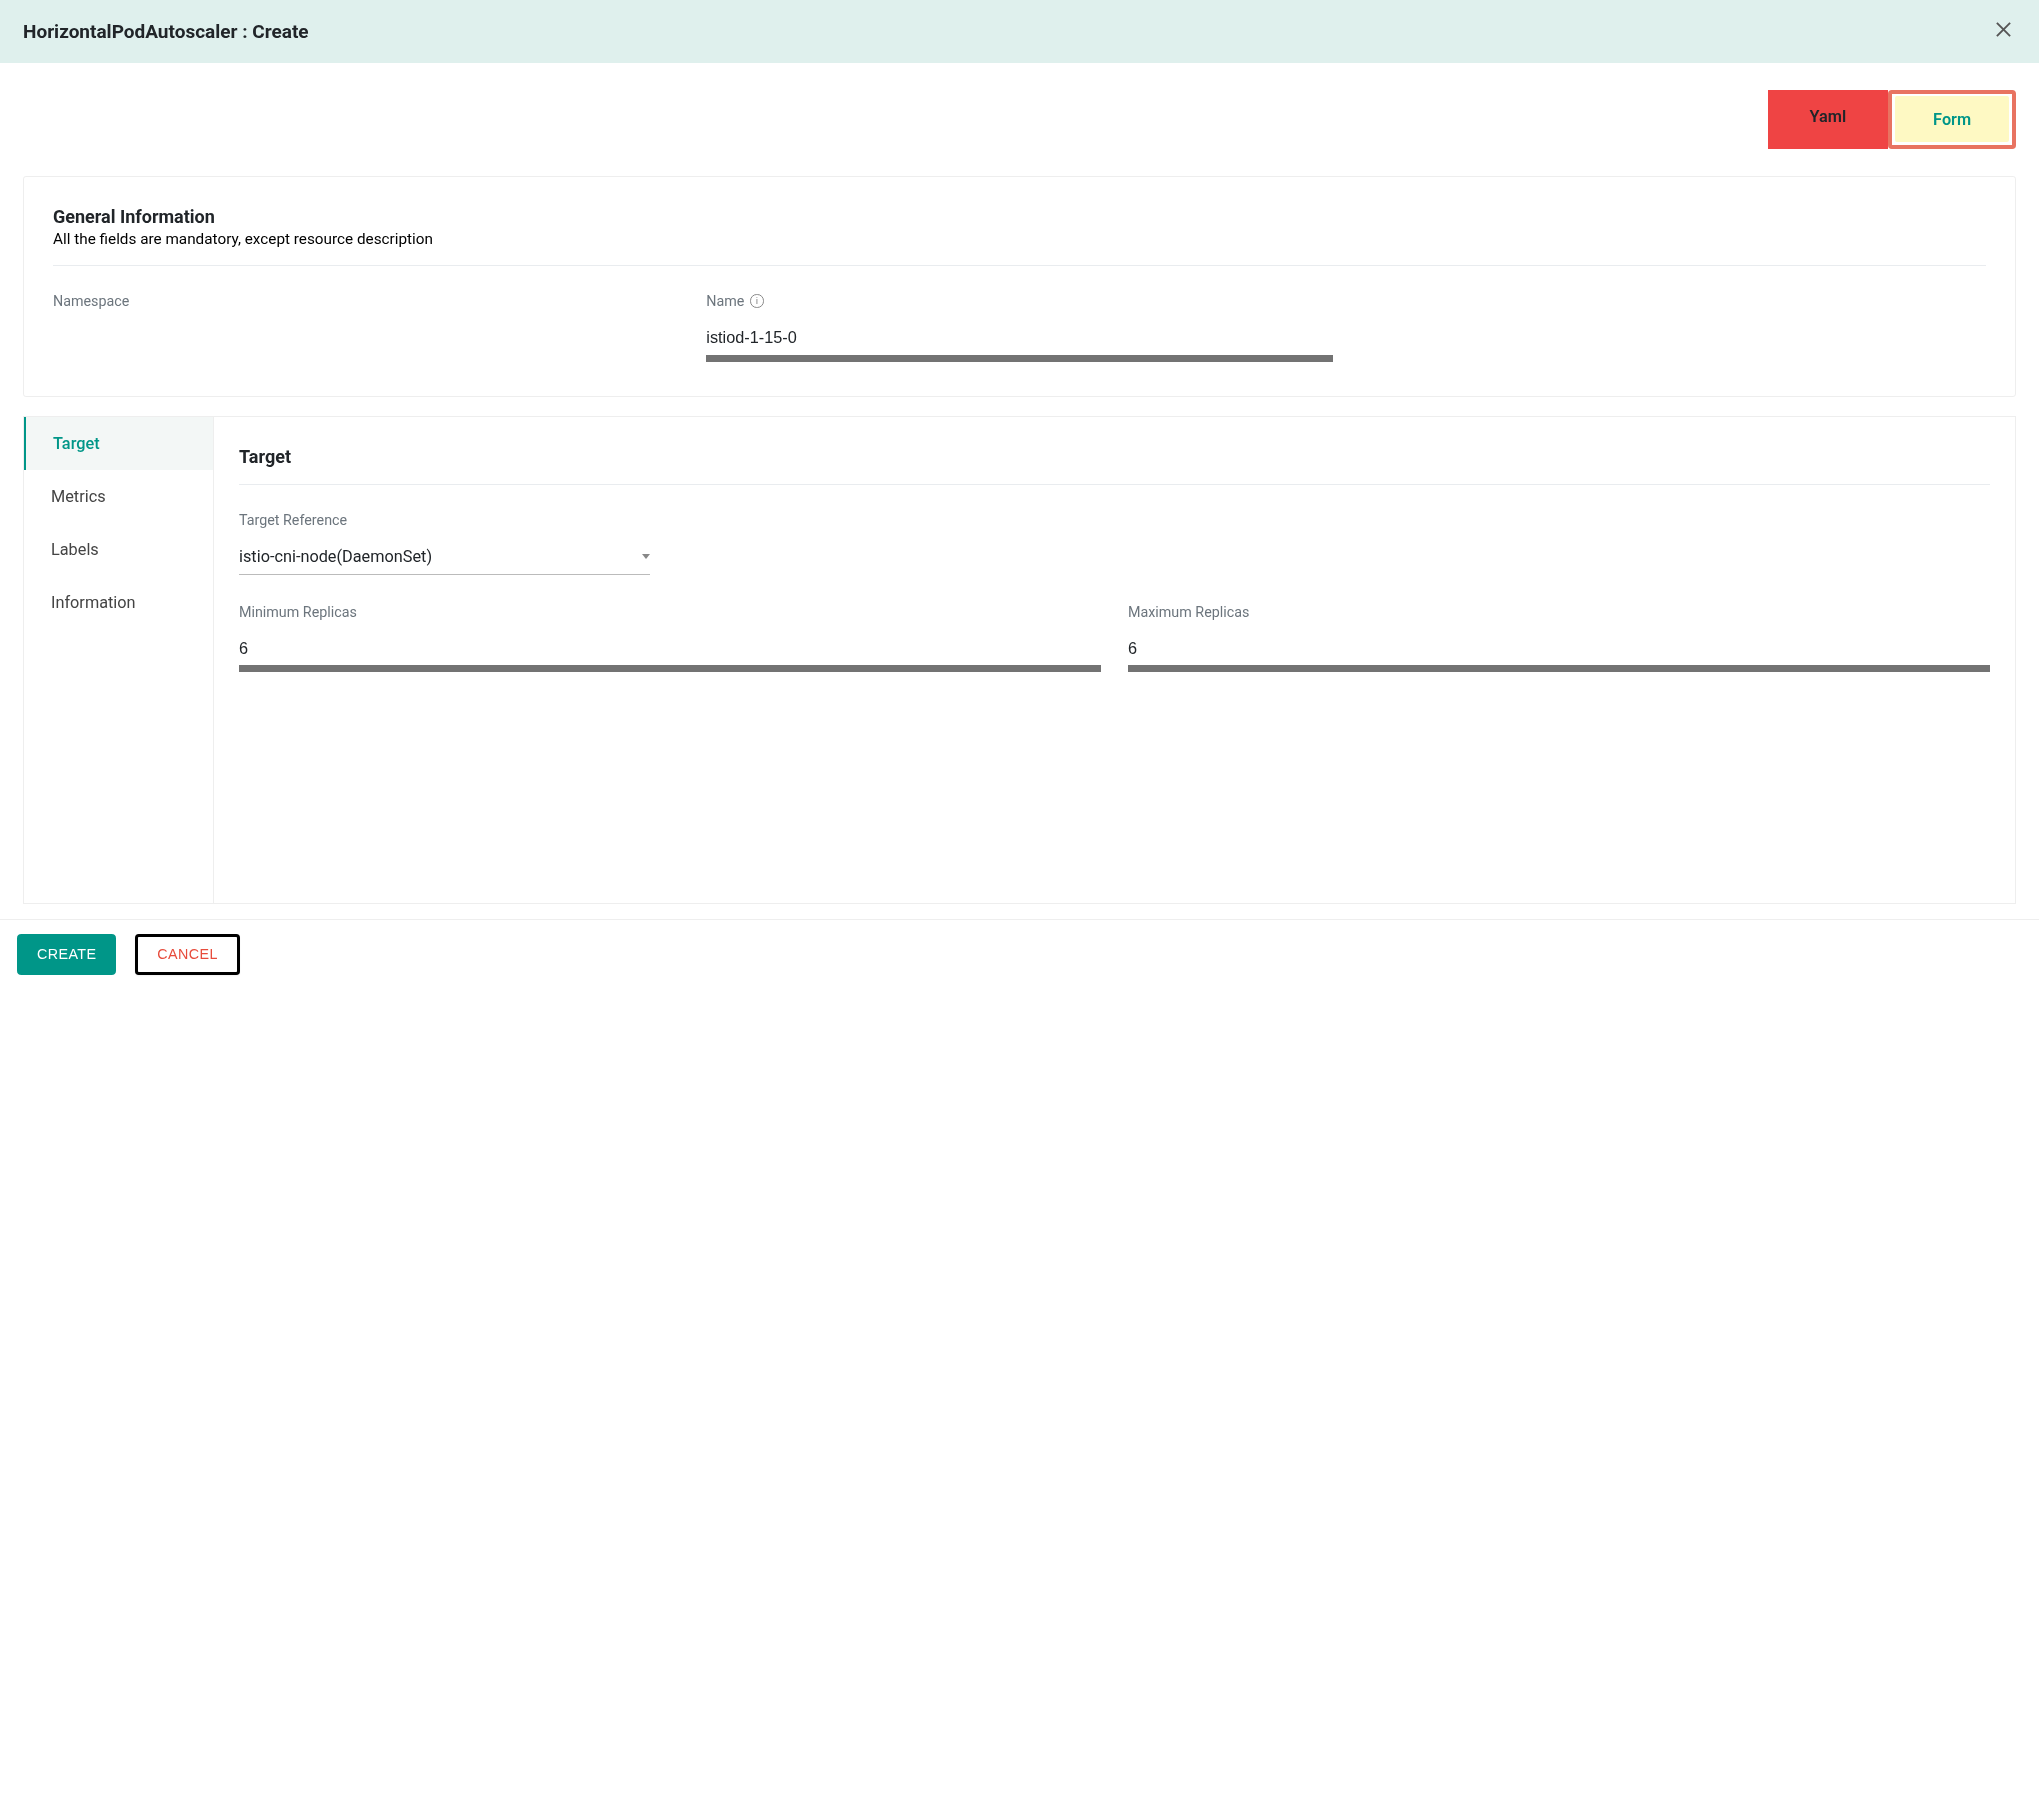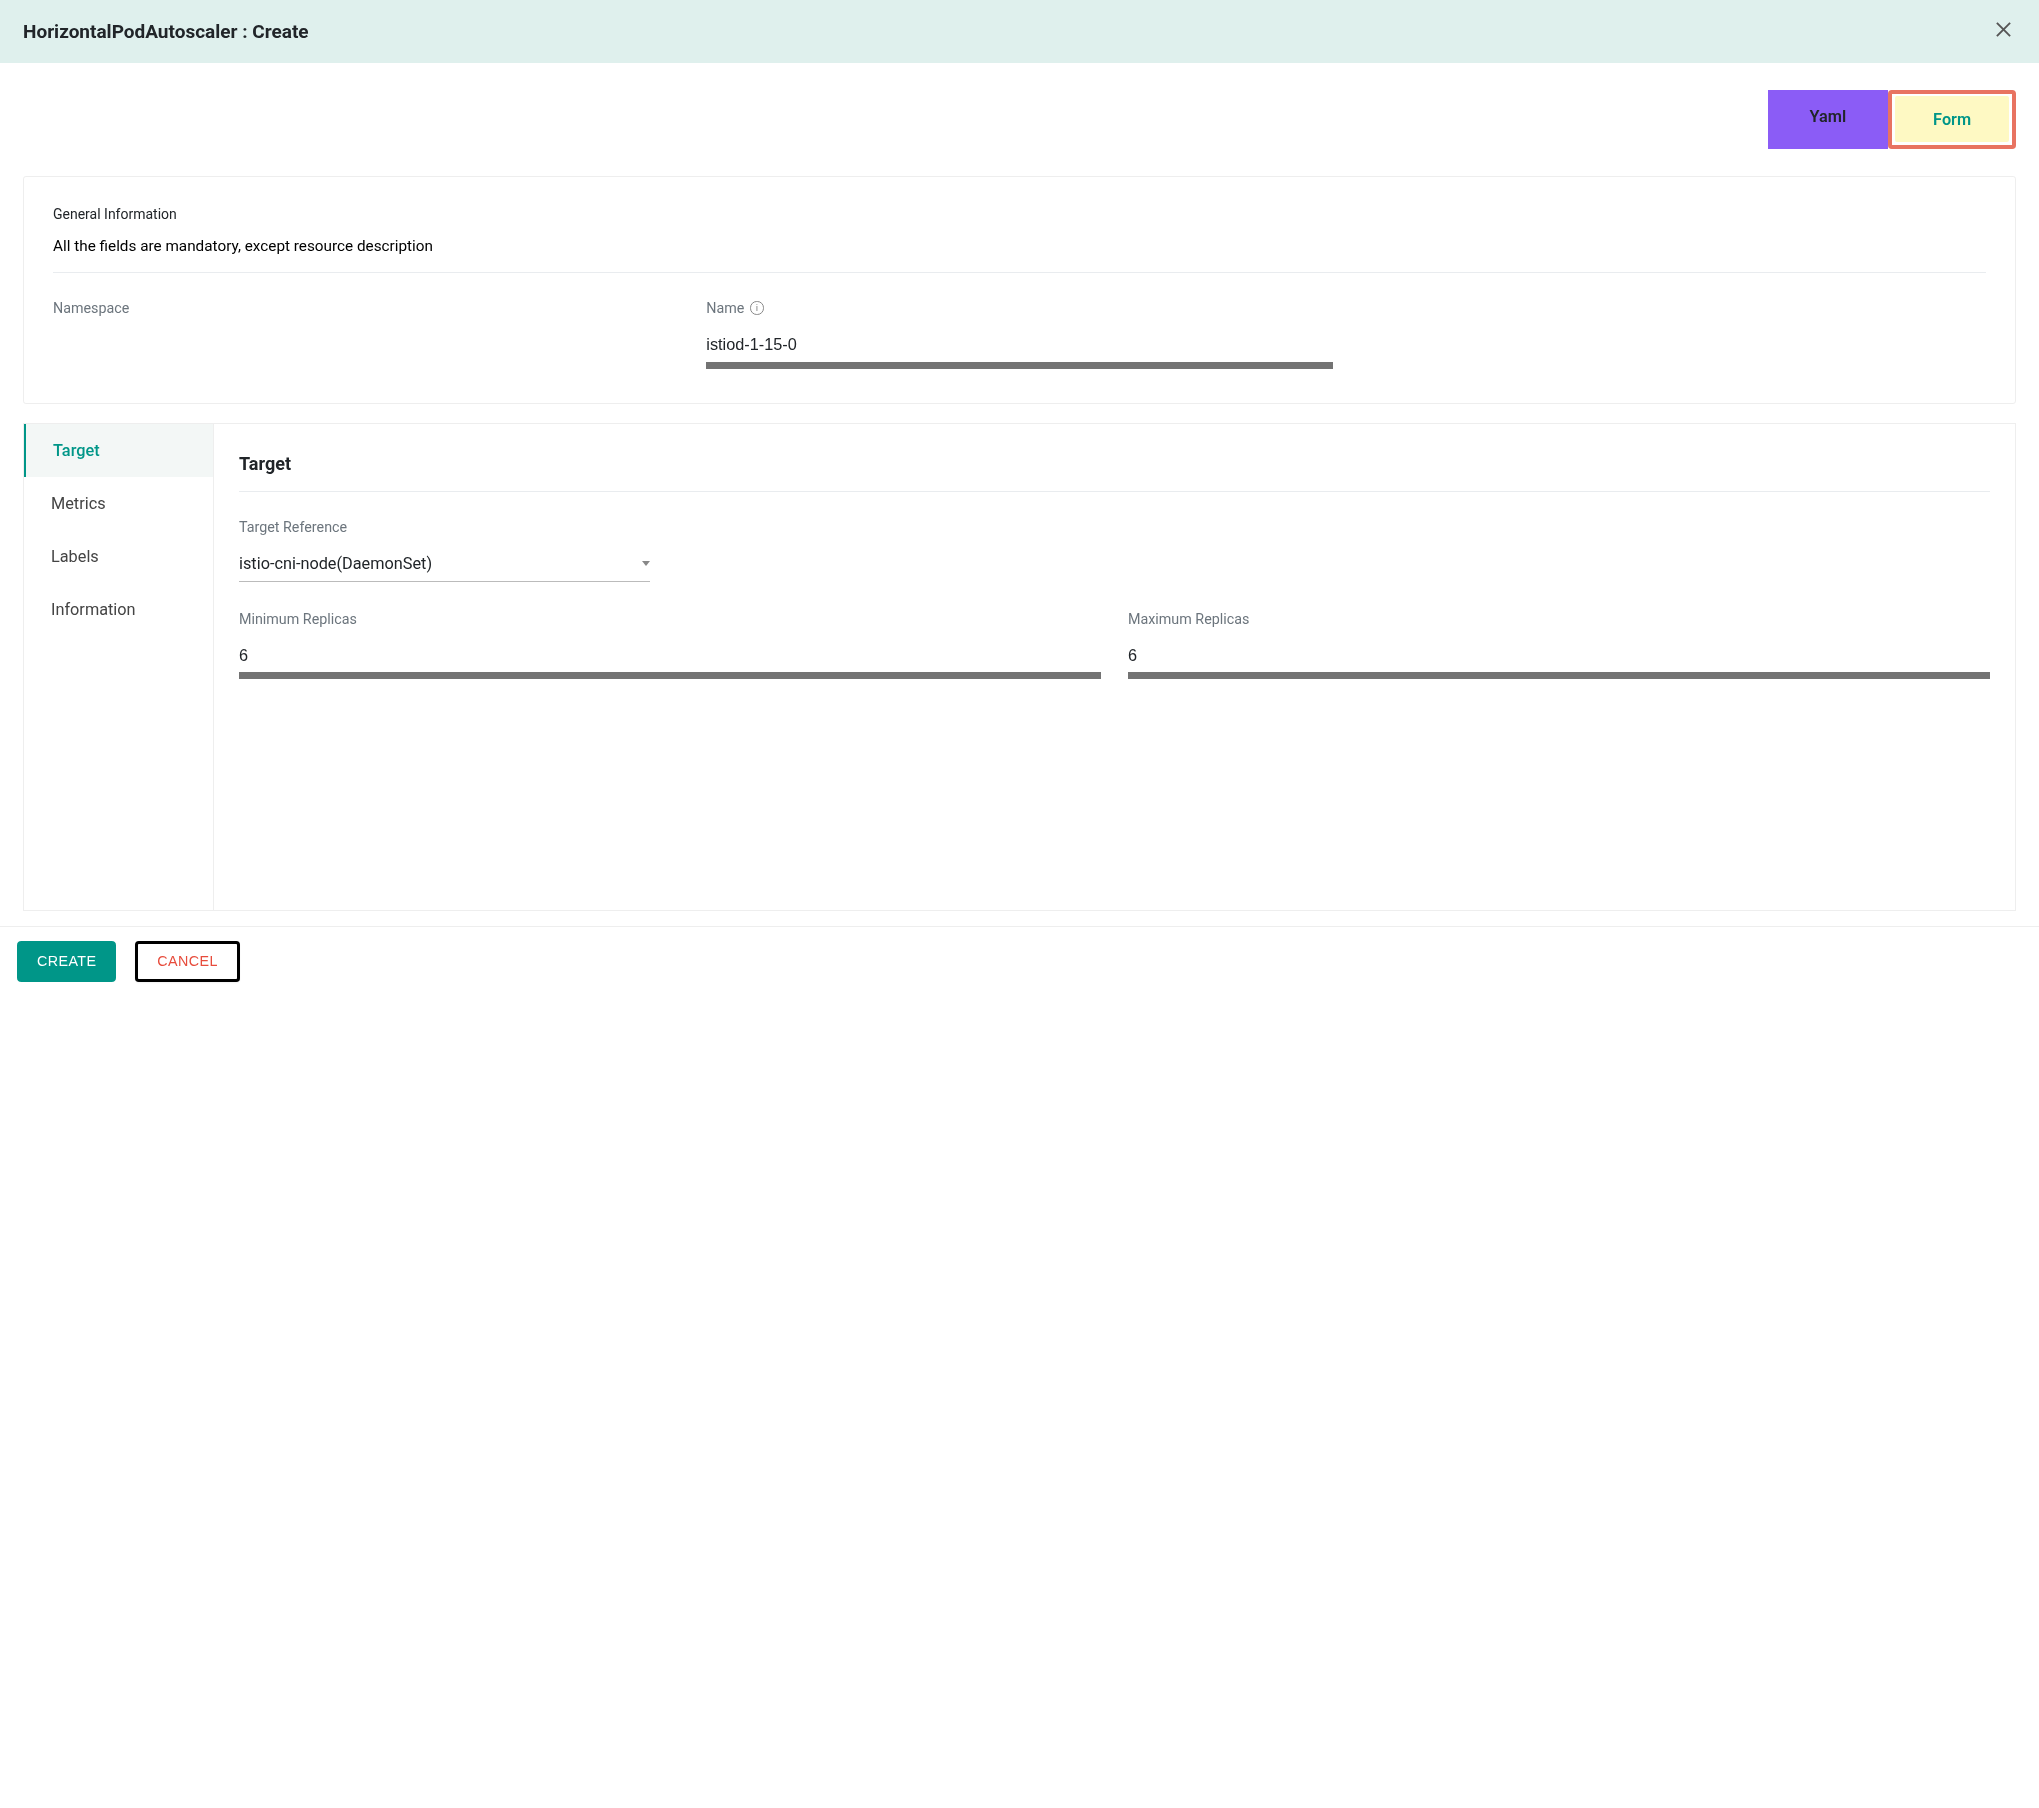--- a/index.html
+++ b/index.html
@@ -37,21 +37,21 @@
   }
   .tab {
     padding: 17px 42px;
     font-size: 16.3px;
     font-weight: 600;
     color: #212529;
     cursor: pointer;
     text-align: center;
   }
   .tab.inactive {
-    background: #8b5cf6;
+    background: #ef4444;
   }
   .tab.active-wrap {
     border: 4.8px solid #e87361;
     padding: 2.9px;
     border-radius: 3.8px;
   }
   .tab.active-inner {
     background: #fef9c3;
     color: #009688;
     padding: 13.4px 38px;
@@ -59,23 +59,23 @@
   }
 
   .card {
     border: 1px solid #eee;
     border-radius: 2.9px;
     margin: 27px 23px 0 23px;
     padding: 29px 29px 34px 29px;
   }
 
   .section-title {
-    font-size: 14px;
-    font-weight: 400;
-    margin-bottom: 15px;
+    font-size: 18px;
+    font-weight: 700;
+    margin-bottom: 3px;
   }
   .section-desc {
     font-size: 15.3px;
     color: #000000;
   }
   .hr {
     border: none;
     border-top: 1px solid #e9ecef;
     margin: 17px 0 27px 0;
   }

